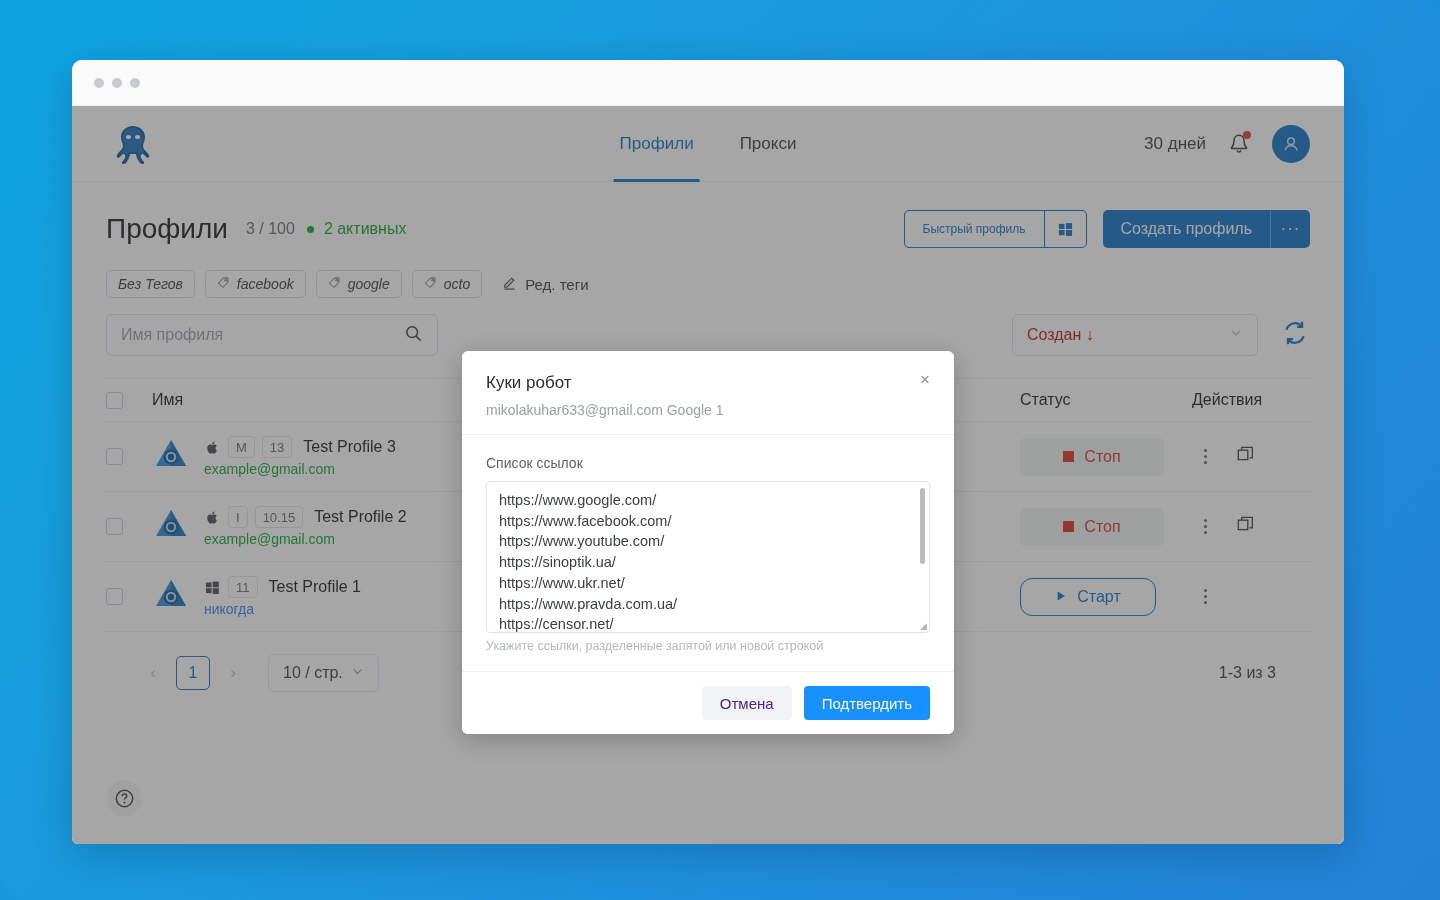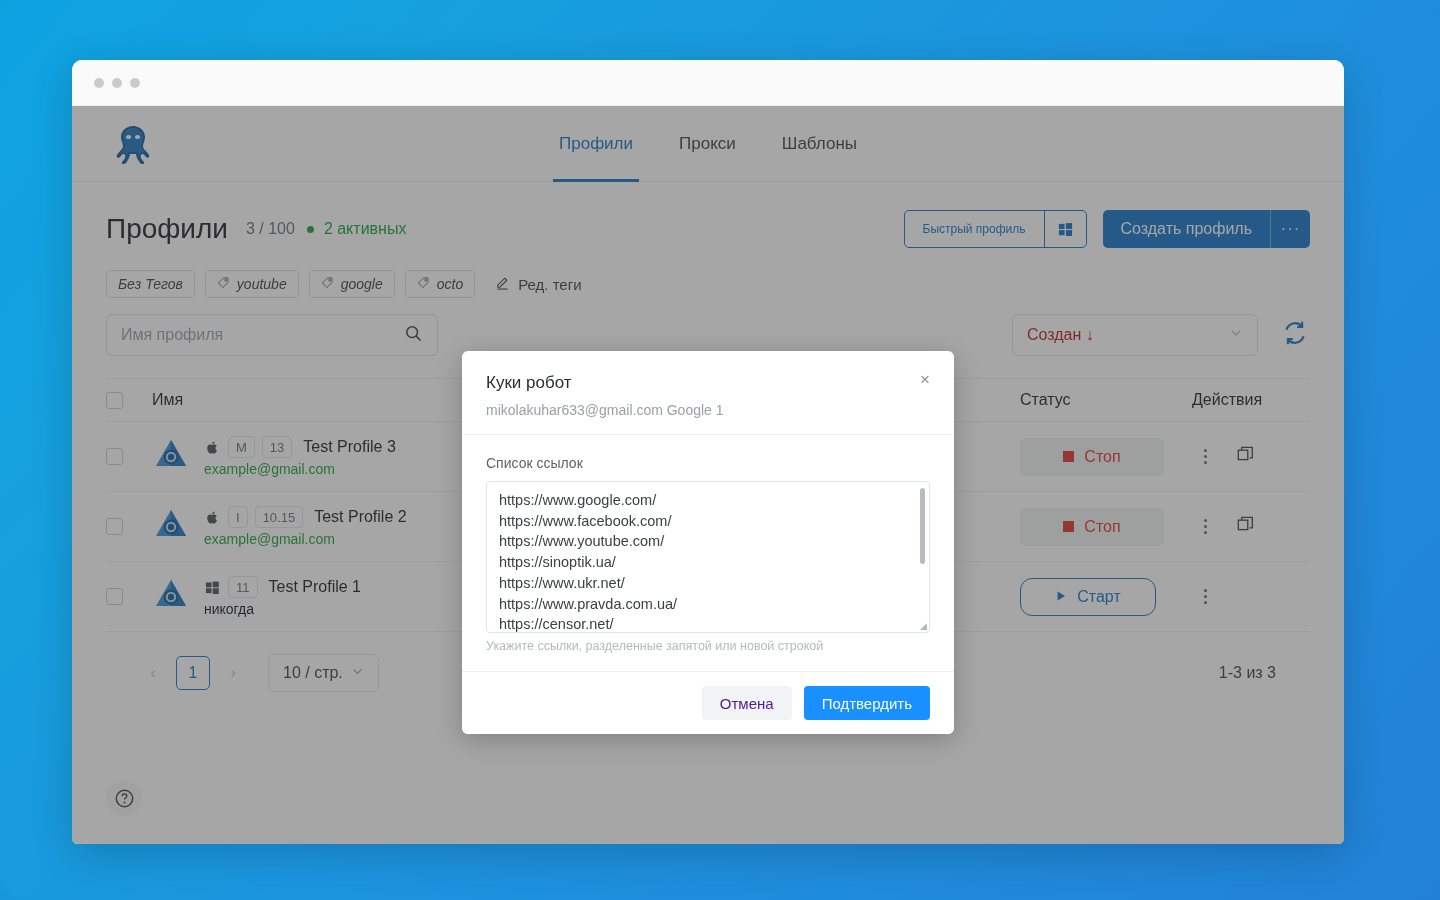--- a/index.html
+++ b/index.html
@@ -167,21 +167,21 @@
   .nameinner { display: flex; flex-direction: column; gap: 3px; }
   .nameline { display: flex; align-items: center; gap: 7px; }
   .osicon { width: 17px; height: 17px; display:flex; align-items:center; justify-content:center; }
   .vbadge {
     border: 1px solid #dfe3e7; border-radius: 4px; height: 22px;
     display: flex; align-items: center; padding: 0 7px;
     font-size: 13px; color: #6a6f73;
   }
   .pname { font-size: 16px; color: #202124; margin-left: 4px; }
   .psub { font-size: 14px; color: #1aa235; }
-  .psub.never { color: #0f172a; }
+  .psub.never { color: #3b82f6; }
 
   .btn-stop {
     width: 144px; height: 38px; background: #f1f2f3; border-radius: 5px;
     display: flex; align-items: center; justify-content: center; gap: 10px;
     font-size: 16px; color: #e0342c; cursor: pointer;
   }
   .sq { width: 11px; height: 11px; background: #e0342c; }
   .btn-start {
     width: 136px; height: 38px; border: 1px solid #1273c8; border-radius: 12px;
     display: flex; align-items: center; justify-content: center; gap: 10px;
@@ -278,23 +278,38 @@
           <path d="M23 5c-7 0-12 5-12 11 0 4 2 6 2 9 0 4-4 5-6 9-1 2 1 4 3 2 2-3 4-4 5-2 1 2-1 5-3 7-1 2 2 3 4 1 2-3 4-6 4-9h6c0 3 2 6 4 9 2 2 5 1 4-1-2-2-4-5-3-7 1-2 3-1 5 2 2 2 4 0 3-2-2-4-6-5-6-9 0-3 2-5 2-9 0-6-5-11-12-11z" fill="#0f5aa0"></path>
           <path d="M23 7c-6 0-10 4-10 9 0 4 2 6 2 9 0 3-3 5-5 8 3-2 5-2 6 0 1 2-1 5-2 6 2-1 4-5 4-8h10c0 3 2 7 4 8-1-1-3-4-2-6 1-2 3-2 6 0-2-3-5-5-5-8 0-3 2-5 2-9 0-5-4-9-10-9z" fill="#1b74bd"></path>
           <ellipse cx="18.5" cy="16" rx="2.6" ry="1.9" fill="#fff"></ellipse>
           <ellipse cx="27.5" cy="16" rx="2.6" ry="1.9" fill="#fff"></ellipse>
         </svg>
       </span>
 
       <div class="nav-links">
         <span class="nav-link active">Профили</span>
         <span class="nav-link">Прокси</span>
-        <span class="nav-link">Шаблоны</span>
-      </div>
-
+      </div>
+
+      <div class="nav-right">
+        <span class="days">30 дней</span>
+        <span class="bell">
+          <svg viewBox="0 0 22 24" width="22" height="24">
+            <path d="M11 3.2c-3 0-5 2.2-5 5.2 0 5-1.6 6.2-2.4 7.3-.3.4 0 .9.5.9h13.8c.5 0 .8-.5.5-.9-.8-1.1-2.4-2.3-2.4-7.3 0-3-2-5.2-5-5.2z" fill="none" stroke="#3c4043" stroke-width="1.5"></path>
+            <path d="M9 18.4c.3 1 1.1 1.7 2 1.7s1.7-.7 2-1.7" fill="none" stroke="#3c4043" stroke-width="1.5"></path>
+          </svg>
+          <span class="bell-dot"></span>
+        </span>
+        <span class="avatar">
+          <svg viewBox="0 0 24 24" width="22" height="22">
+            <circle cx="12" cy="9" r="3.6" fill="none" stroke="#cfe4f5" stroke-width="1.6"></circle>
+            <path d="M5.5 19c.8-3.3 3.4-5 6.5-5s5.7 1.7 6.5 5" fill="none" stroke="#cfe4f5" stroke-width="1.6"></path>
+          </svg>
+        </span>
+      </div>
     </div>
 
     <div class="pagehead">
       <span class="ptitle">Профили</span>
       <span class="pcount">3 / 100</span>
       <span class="pdot"></span>
       <span class="pactive">2 активных</span>
 
       <div class="head-actions">
         <div class="btn-split">
@@ -319,21 +334,21 @@
       <span class="tag">
         <span>Без Тегов</span>
       </span>
       <span class="tag">
         <span>
           <svg viewBox="0 0 14 14" width="13" height="13">
               <path d="M1.5 7.6 7 2.1h4.8v4.8L6.3 12.4 1.5 7.6z" fill="none" stroke="#5f6368" stroke-width="1"></path>
               <circle cx="9.3" cy="4.6" r="1" fill="none" stroke="#5f6368" stroke-width="1"></circle>
             </svg>
         </span>
-        <span>youtube</span>
+        <span>facebook</span>
       </span>
       <span class="tag">
         <span>
           <svg viewBox="0 0 14 14" width="13" height="13">
               <path d="M1.5 7.6 7 2.1h4.8v4.8L6.3 12.4 1.5 7.6z" fill="none" stroke="#5f6368" stroke-width="1"></path>
               <circle cx="9.3" cy="4.6" r="1" fill="none" stroke="#5f6368" stroke-width="1"></circle>
             </svg>
         </span>
         <span>google</span>
       </span>

